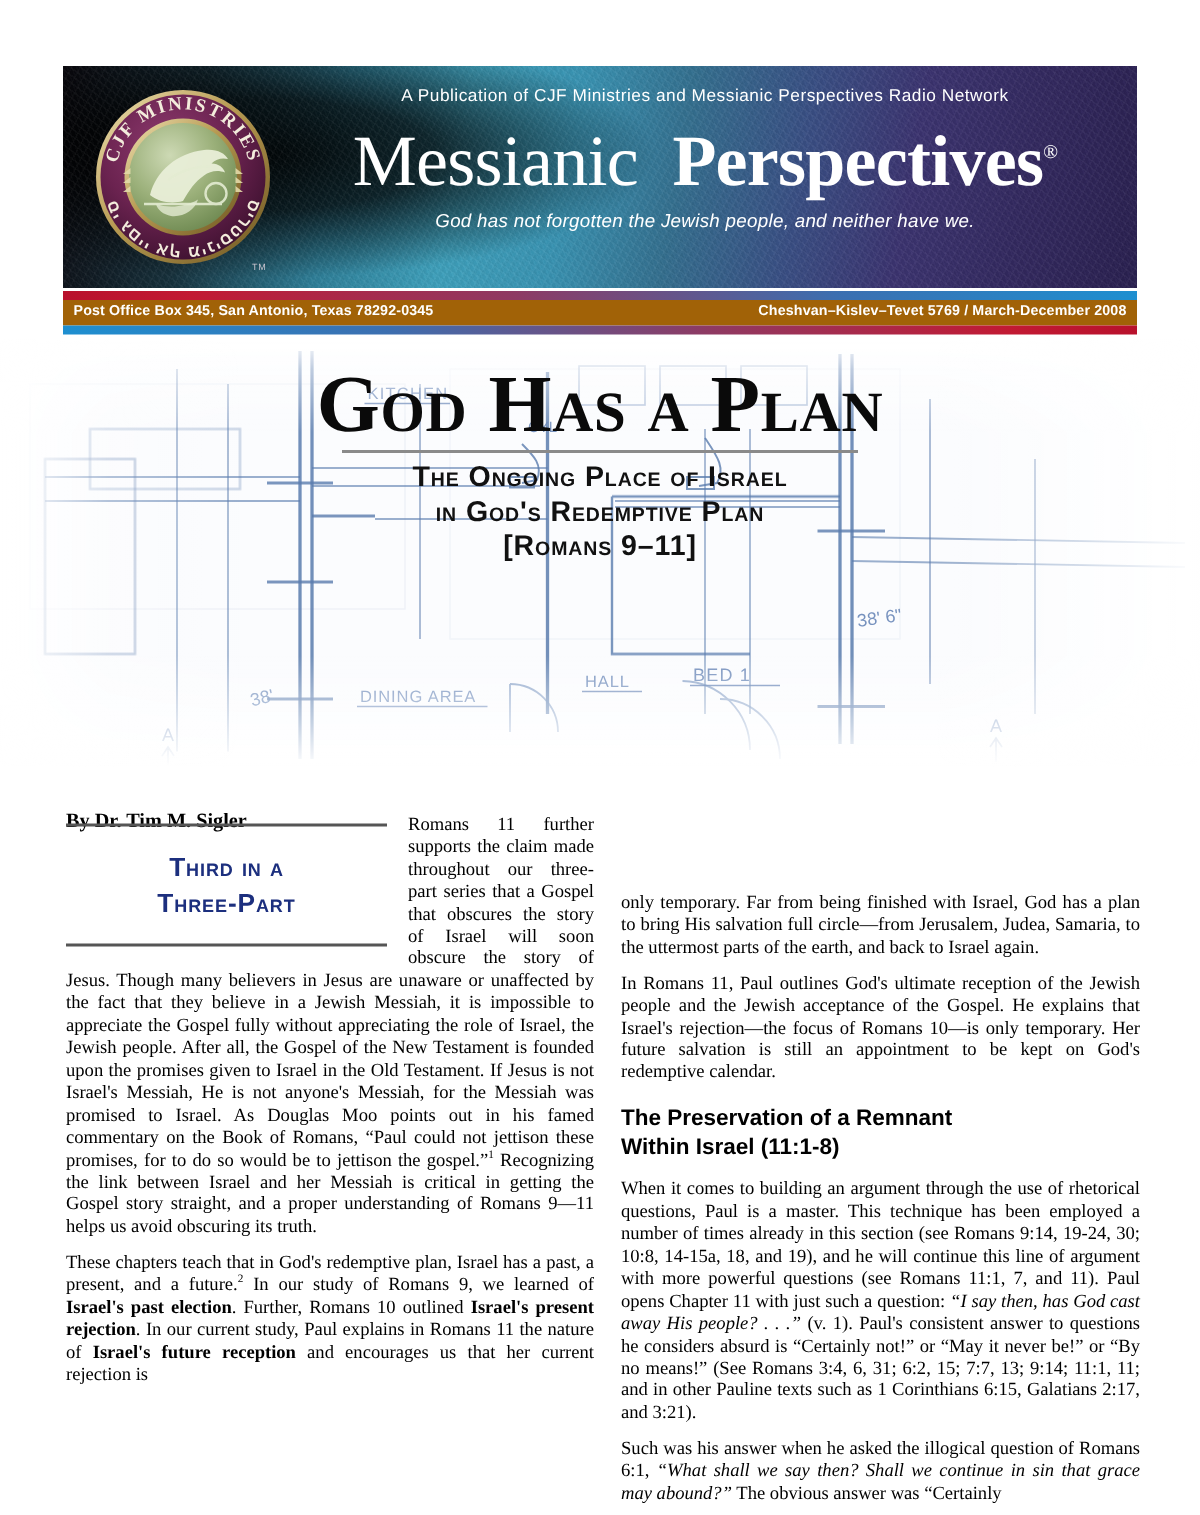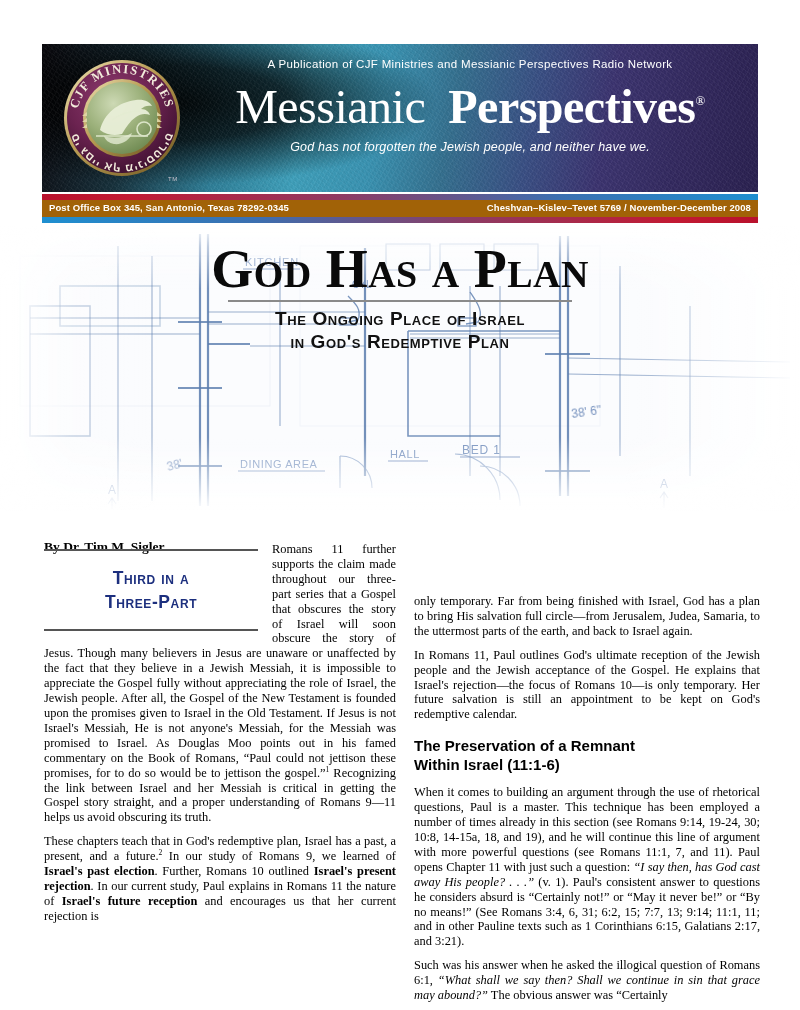--- a/index.html
+++ b/index.html
@@ -325,21 +325,21 @@
   <div id="kicker">A Publication of CJF Ministries and Messianic Perspectives Radio Network</div>
 
   <div id="wordmark"><span class="wm-a">Messianic</span><span class="wm-b">Perspectives</span><span class="wm-reg">®</span></div>
 
   <div id="tagline">God has not forgotten the Jewish people, and neither have we.</div>
 </div>
 
 <div id="rule-top"></div>
 <div id="addressbar">
   <span class="ab-left">Post Office Box 345, San Antonio, Texas 78292-0345</span>
-  <span class="ab-right">Cheshvan–Kislev–Tevet 5769 / November-December 2008</span>
+  <span class="ab-right">Cheshvan–Kislev–Tevet 5769 / March-December 2008</span>
 </div>
 <div id="rule-bottom"></div>
 
 <div id="blueprint">
   <svg width="800" height="285" viewBox="0 0 800 285" aria-hidden="true">
     <rect x="0" y="0" width="800" height="285" fill="#fbfcfe"></rect>
     <g stroke="#9fb4d4" fill="none" opacity="0.55" stroke-width="1">
 
       <rect x="20" y="30" width="250" height="150" opacity="0.25"></rect>
       <rect x="300" y="20" width="300" height="180" opacity="0.2"></rect>
@@ -435,20 +435,21 @@
     </g>
   </svg>
   <div id="bp-fade"></div>
 </div>
 
 <div id="headline">God Has a Plan</div>
 <div id="headline-rule"></div>
 <div id="subhead">
   <div>The Ongoing Place of Israel</div>
   <div>in God's Redemptive Plan</div>
+  <div class="sh-bracket">[Romans 9–11]</div>
 </div>
 
 <div class="byline">By Dr. Tim M. Sigler</div>
 
 <div class="col" id="col-left">
 
   <div id="pullquote">
     <div class="pq-rule"></div>
     <div class="pq-text">
       <div>Third in a</div>
@@ -461,19 +462,19 @@
 
   <p><span>These chapters teach that in God's redemptive plan, Israel has a past, a present, and a future.</span><sup class="fn">2</sup><span> In our study of Romans 9, we learned of </span><b>Israel's past election</b><span>. Further, Romans 10 outlined </span><b>Israel's present rejection</b><span>. In our current study, Paul explains in Romans 11 the nature of </span><b>Israel's future reception</b><span> and encourages us that her current rejection is</span></p>
 </div>
 
 <div class="col" id="col-right">
   <p>only temporary. Far from being finished with Israel, God has a plan to bring His salvation full circle—from Jerusalem, Judea, Samaria, to the uttermost parts of the earth, and back to Israel again.</p>
   <p>In Romans 11, Paul outlines God's ultimate reception of the Jewish people and the Jewish acceptance of the Gospel. He explains that Israel's rejection—the focus of Romans 10—is only temporary. Her future salvation is still an appointment to be kept on God's redemptive calendar.</p>
 
   <div class="sec-head">
     <div>The Preservation of a Remnant</div>
-    <div>Within Israel (11:1-6)</div>
+    <div>Within Israel (11:1-8)</div>
   </div>
 
   <p><span>When it comes to building an argument through the use of rhetorical questions, Paul is a master. This technique has been employed a number of times already in this section (see Romans 9:14, 19-24, 30; 10:8, 14-15a, 18, and 19), and he will continue this line of argument with more powerful questions (see Romans 11:1, 7, and 11). Paul opens Chapter 11 with just such a question: </span><i>“I say then, has God cast away His people? . . .”</i><span> (v. 1). Paul's consistent answer to questions he considers absurd is “Certainly not!” or “May it never be!” or “By no means!” (See Romans 3:4, 6, 31; 6:2, 15; 7:7, 13; 9:14; 11:1, 11; and in other Pauline texts such as 1 Corinthians 6:15, Galatians 2:17, and 3:21).</span></p>
 
   <p><span>Such was his answer when he asked the illogical question of Romans 6:1, </span><i>“What shall we say then? Shall we continue in sin that grace may abound?”</i><span> The obvious answer was “Certainly</span></p>
 </div>
 
 </body></html>

